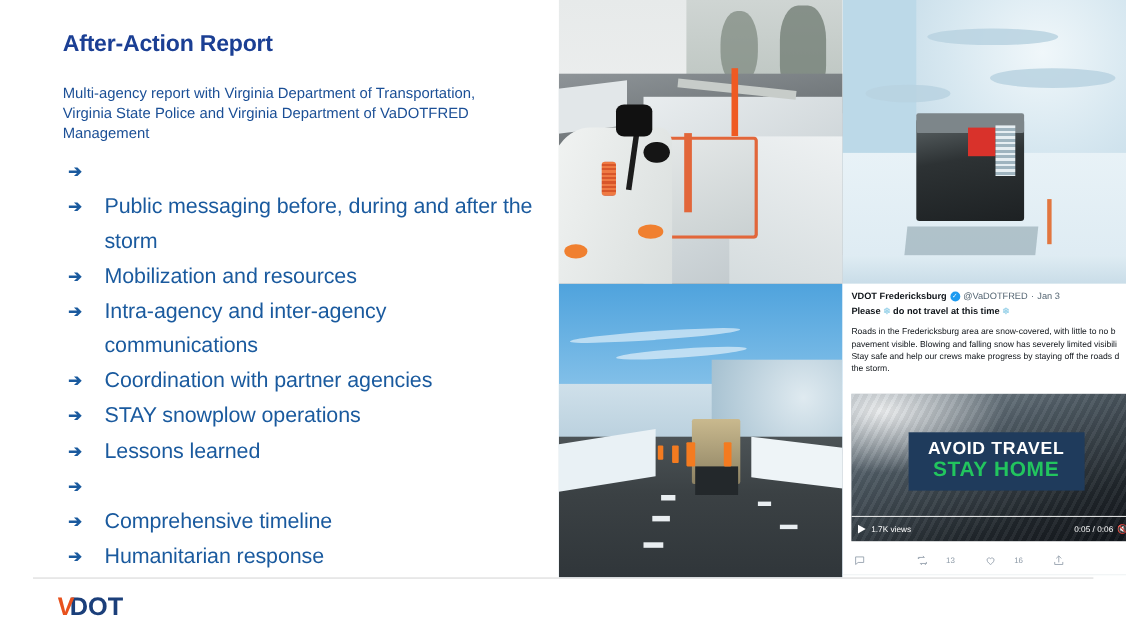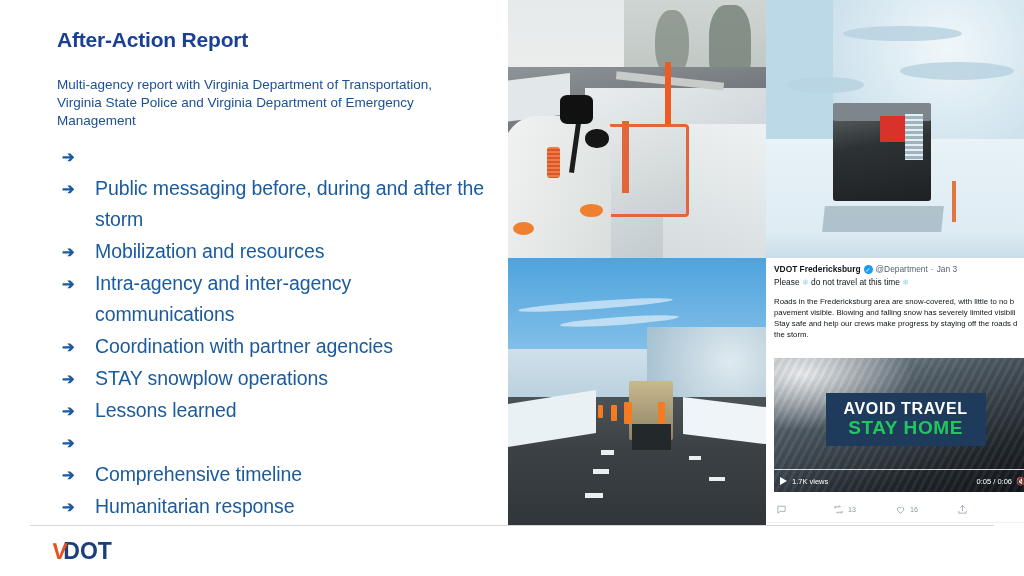--- a/index.html
+++ b/index.html
@@ -127,21 +127,21 @@
   .ph3 .dash { position:absolute; background:#e9eef1; }
 
   
   .tweet { position:absolute; inset:0; background:#ffffff; padding:6px 0 0 0; }
   .tweet-head { display:flex; align-items:flex-end; gap:3px; padding:0 8px; white-space:nowrap; }
   .tw-name { font-size:8.4px; font-weight:bold; color:#0f1419; }
   .verified { width:9px; height:9px; border-radius:50%; background:#1d9bf0;
               display:inline-flex; align-items:center; justify-content:center;
               color:#fff; font-size:6px; line-height:1; flex:0 0 auto; }
   .tw-handle { font-size:8.4px; color:#536471; }
-  .tw-line1 { font-size:8.4px; color:#0f1419; padding:3px 24px 0 8px; white-space:nowrap; }
+  .tw-line1 { font-size:8.4px; color:#0f1419; padding:3px 24px 0 8px; white-space:nowrap;font-weight:bold; }
   .flake { color:#9ed4ea; font-size:8px; }
   .tw-body { font-size:7.8px; color:#0f1419; line-height:1.42; padding:9px 0 0 8px;
              width:272px; white-space:pre-wrap; }
 
   .video { position:absolute; left:8px; top:100px; width:258px; height:134px;
            background:linear-gradient(160deg,#8d9aa3 0%,#4e5a63 35%,#20262b 75%,#10141a 100%);
            overflow:hidden; }
   .video .glare { position:absolute; left:-10%; top:-20%; width:70%; height:80%;
            background:radial-gradient(ellipse at 30% 40%, rgba(255,255,255,.85), rgba(255,255,255,0) 62%); }
   .video .texture { position:absolute; inset:0;
@@ -156,21 +156,21 @@
            display:flex; align-items:center; padding:0 6px; color:#fff; font-size:7.5px; }
   .play-tri { width:0; height:0; border-left:7px solid #fff;
            border-top:4.5px solid transparent; border-bottom:4.5px solid transparent; margin-right:5px; }
   .views { font-size:7.5px; }
   .vid-right { margin-left:auto; display:flex; align-items:center; gap:4px; }
   .time { font-size:7.5px; }
   .mute { font-size:8px; }
 
   .tw-actions { position:absolute; left:0; bottom:10px; width:100%;
            display:flex; align-items:center; padding:0 10px 0 10px; color:#8b98a5; }
-  .act { display:flex; align-items:center; gap:4px; font-size:7.2px; color:#8b98a5; }
+  .act { display:flex; align-items:center; gap:16px; font-size:7.2px; color:#8b98a5; }
   .act:nth-child(1){ flex:0 0 24%; }
   .act:nth-child(2){ flex:0 0 26%; }
   .act:nth-child(3){ flex:0 0 26%; }
   .act:nth-child(4){ flex:1; justify-content:flex-start; }
   .act svg { width:11px; height:11px; stroke:#8b98a5; fill:none; stroke-width:1.6; }
   .tw-divider { position:absolute; left:0; bottom:2px; width:100%; height:1px; background:#eff3f4; }
 
   
   .footer { position:absolute; left:0; top:525px; width:1024px; height:51px; background:#ffffff; }
   .footer-rule { position:absolute; left:30px; top:0; width:964px; height:1px; background:#d7d7d7; }
@@ -179,21 +179,21 @@
             font-family:"Liberation Sans", sans-serif; transform:skewX(-4deg); }
   .logo-dot { font-size:23px; font-weight:bold; color:#1b3f7a; letter-spacing:0px; margin-left:-3px; }
 </style>
 </head>
 <body>
 
 <div class="slide">
 
   <div class="left-panel">
     <div class="slide-title">After-Action Report</div>
-    <div class="slide-subtitle">Multi-agency report with Virginia Department of Transportation, Virginia State Police and Virginia Department of Emergency Management</div>
+    <div class="slide-subtitle">Multi-agency report with Virginia Department of Transportation, Virginia State Police and Virginia Department of VaDOTFRED Management</div>
 
     <ul class="bullet-list">
       <li class="bullet-row">
         <span class="bullet-arrow">➔</span>
       </li>
       <li class="bullet-row">
         <span class="bullet-arrow">➔</span>
         <span class="bullet-text">Public messaging before, during and after the storm</span>
       </li>
       <li class="bullet-row">
@@ -296,21 +296,21 @@
         <div class="dash" style="left:70%;top:74%;width:5%;height:1.5%;"></div>
         <div class="dash" style="left:78%;top:82%;width:6%;height:1.7%;"></div>
       </div>
     </div>
 
     <div class="cell cell-br">
       <div class="tweet">
         <div class="tweet-head">
           <span class="tw-name">VDOT Fredericksburg</span>
           <span class="verified">✓</span>
-          <span class="tw-handle">@Department</span>
+          <span class="tw-handle">@VaDOTFRED</span>
           <span class="tw-handle">·</span>
           <span class="tw-handle">Jan 3</span>
         </div>
 
         <div class="tw-line1">
           <span>Please</span>
           <span class="flake">❄</span>
           <span>do not travel at this time</span>
           <span class="flake">❄</span>
         </div>

